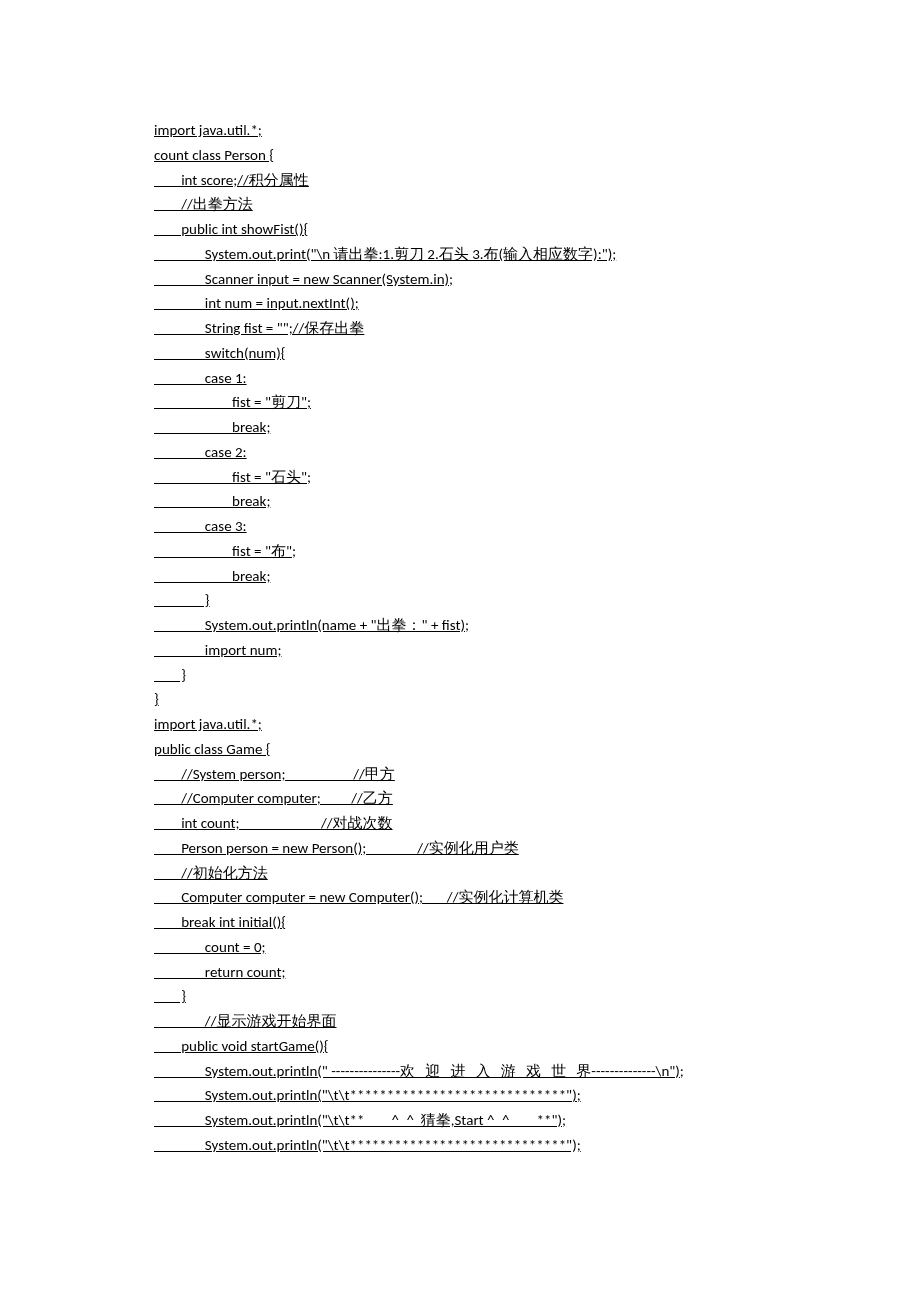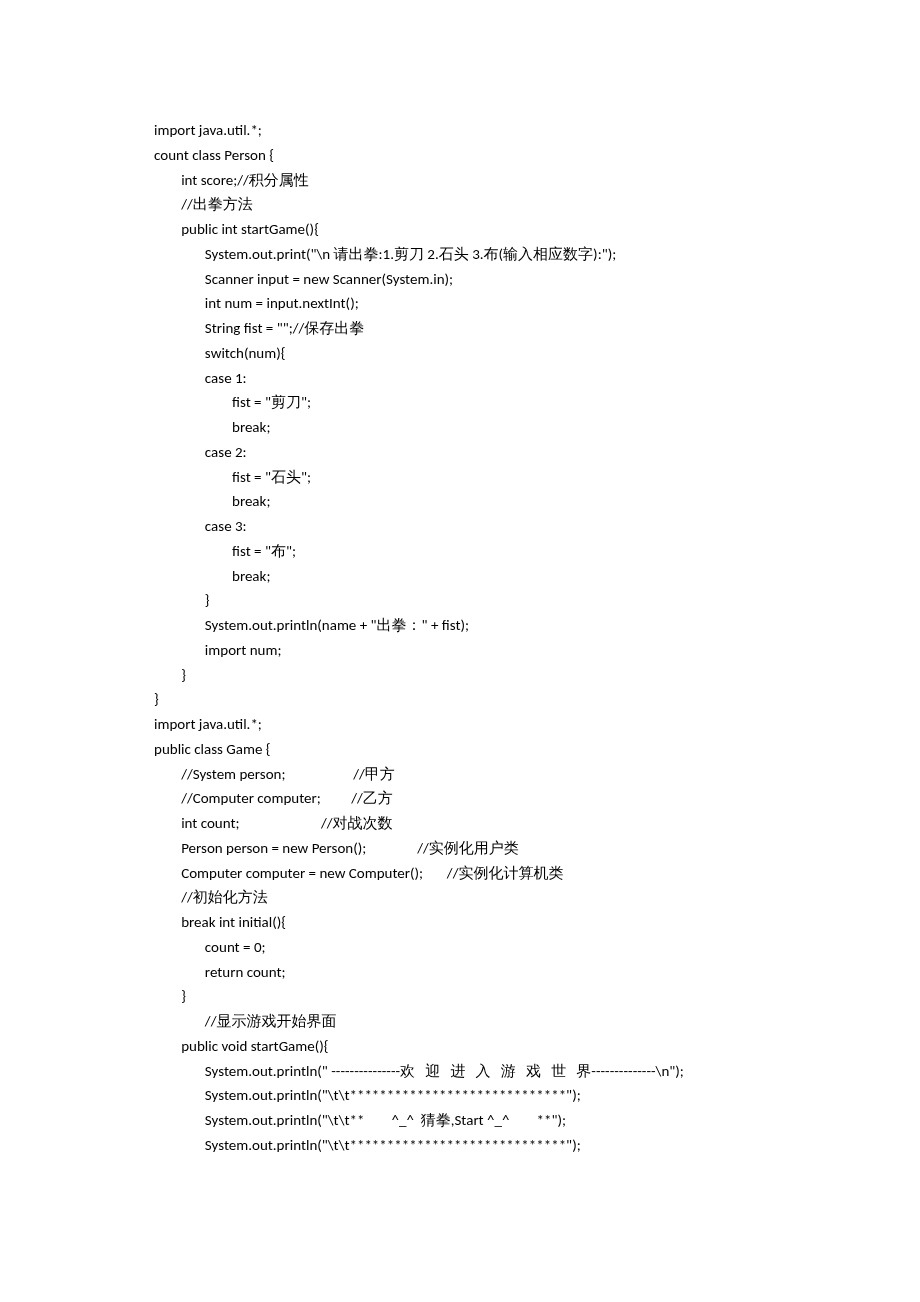--- a/index.html
+++ b/index.html
@@ -11,32 +11,33 @@
     font-size: 15px;
     color: #000000;
     line-height: 1.65;
   }
   .page {
     padding: 118px 0 0 154px;
     width: 700px;
   }
   .code-line {
     white-space: pre;
+    text-decoration: underline;
   }
 </style>
 </head>
 <body>
 
 <div class="page">
   <div class="code-block">
       <div class="code-line">import java.util.*;</div>
       <div class="code-line">count class Person {</div>
       <div class="code-line">        int score;//积分属性</div>
       <div class="code-line">        //出拳方法</div>
-      <div class="code-line">        public int startGame(){</div>
+      <div class="code-line">        public int showFist(){</div>
       <div class="code-line">               System.out.print("\n 请出拳:1.剪刀 2.石头 3.布(输入相应数字):");</div>
       <div class="code-line">               Scanner input = new Scanner(System.in);</div>
       <div class="code-line">               int num = input.nextInt();</div>
       <div class="code-line">               String fist = "";//保存出拳</div>
       <div class="code-line">               switch(num){</div>
       <div class="code-line">               case 1:</div>
       <div class="code-line">                       fist = "剪刀";</div>
       <div class="code-line">                       break;</div>
       <div class="code-line">               case 2:</div>
       <div class="code-line">                       fist = "石头";</div>
@@ -48,22 +49,22 @@
       <div class="code-line">               System.out.println(name + "出拳：" + fist);</div>
       <div class="code-line">               import num;</div>
       <div class="code-line">        }</div>
       <div class="code-line">}</div>
       <div class="code-line">import java.util.*;</div>
       <div class="code-line">public class Game {</div>
       <div class="code-line">        //System person;                    //甲方</div>
       <div class="code-line">        //Computer computer;         //乙方</div>
       <div class="code-line">        int count;                        //对战次数</div>
       <div class="code-line">        Person person = new Person();               //实例化用户类</div>
+      <div class="code-line">        //初始化方法</div>
       <div class="code-line">        Computer computer = new Computer();       //实例化计算机类</div>
-      <div class="code-line">        //初始化方法</div>
       <div class="code-line">        break int initial(){</div>
       <div class="code-line">               count = 0;</div>
       <div class="code-line">               return count;</div>
       <div class="code-line">        }</div>
       <div class="code-line">               //显示游戏开始界面</div>
       <div class="code-line">        public void startGame(){</div>
       <div class="code-line">               System.out.println(" ---------------欢   迎   进   入   游   戏   世   界--------------\n");</div>
       <div class="code-line">               System.out.println("\t\t*****************************");</div>
       <div class="code-line">               System.out.println("\t\t**        ^_^  猜拳,Start ^_^        **");</div>
       <div class="code-line">               System.out.println("\t\t*****************************");</div>

